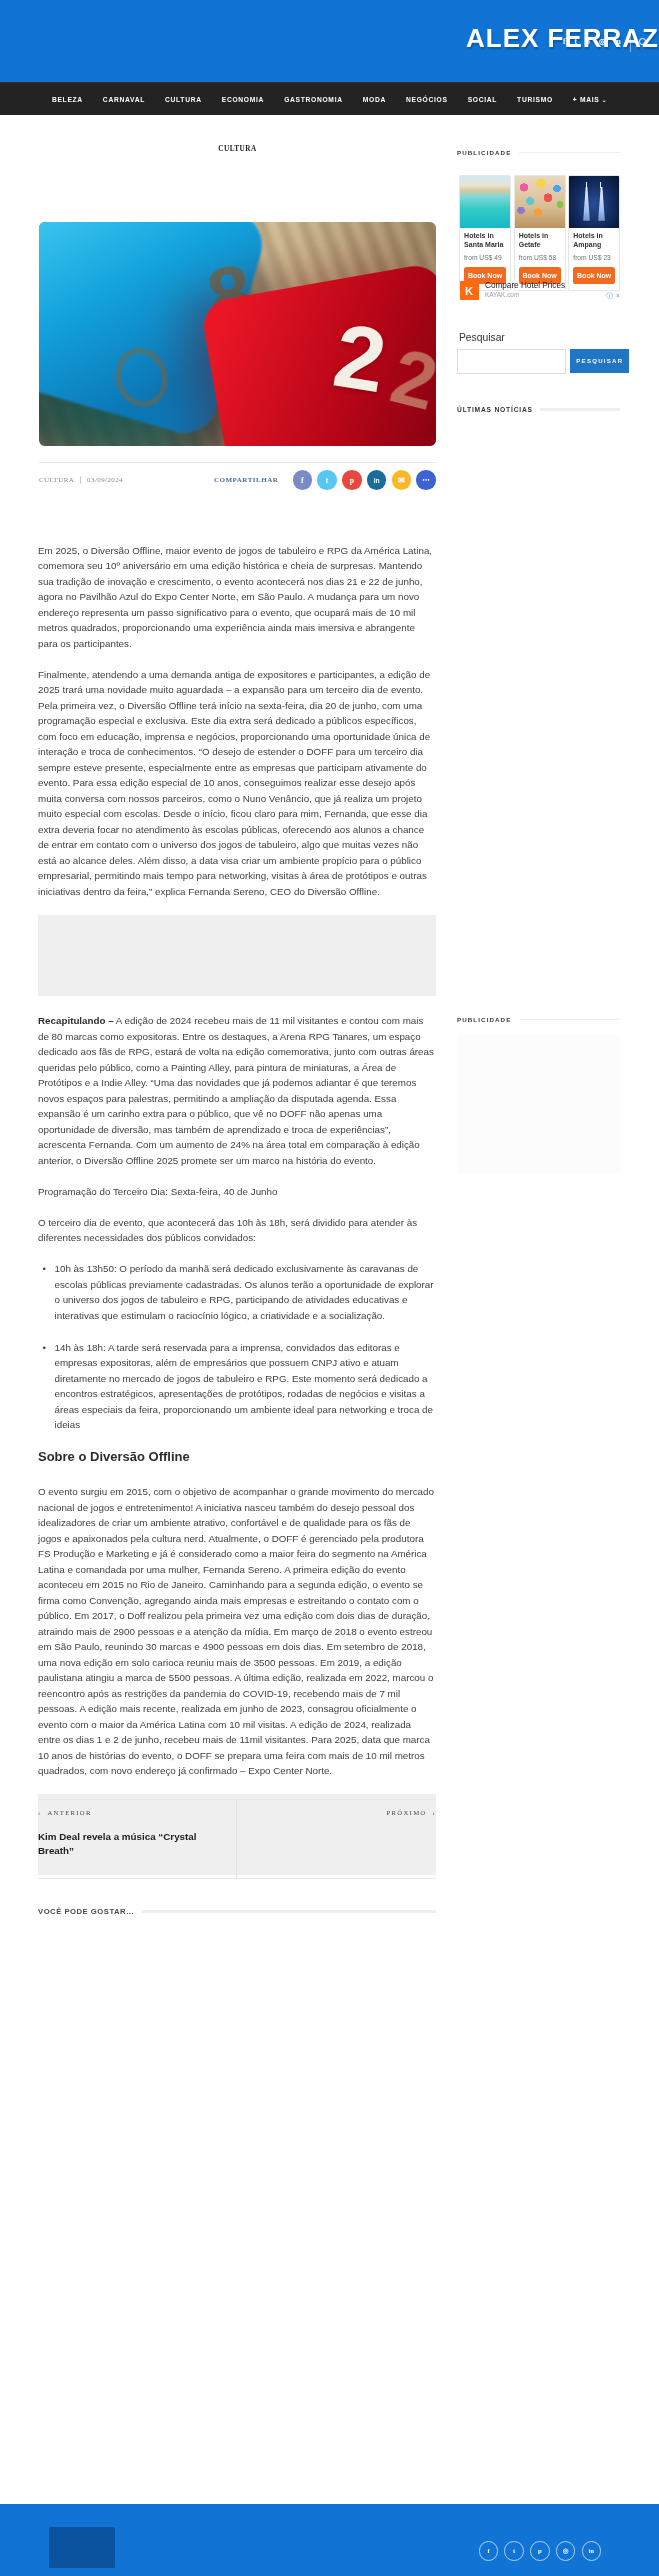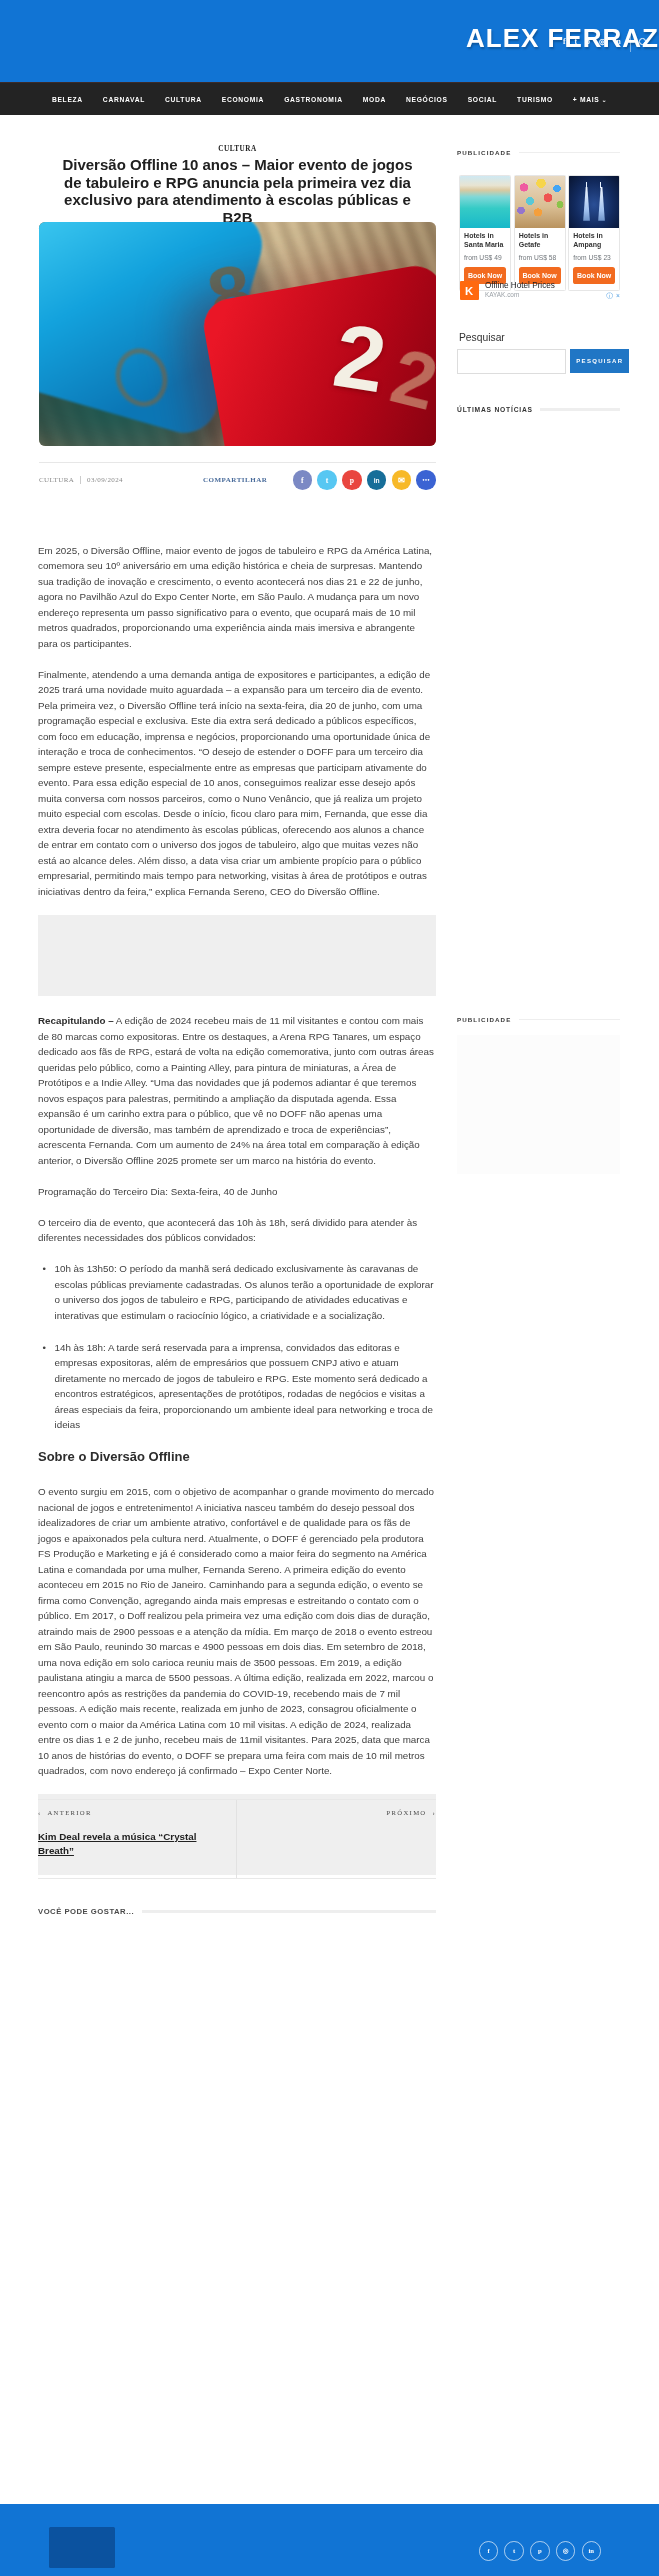--- a/index.html
+++ b/index.html
@@ -54,21 +54,21 @@
   .die-red-num2{position:absolute;left:354px;top:113px;font-size:77px;font-weight:bold;
         color:rgba(216,190,148,.55);transform:rotate(14deg);filter:blur(0.5px);}
 
   
   .byline-divider{position:absolute;left:39px;top:462px;width:397px;height:0.5px;background:#e7e7e7;}
   .byline{position:absolute;left:39px;top:468px;width:397px;height:24px;display:flex;align-items:center;justify-content:space-between;}
   .byline-left{display:flex;align-items:center;gap:6.2px;font-family:"Liberation Serif",serif;font-size:7px;
         letter-spacing:0.4px;color:#8a8a8a;}
   .byline-left .vsep{width:0.5px;height:7.2px;background:#ccc;}
   .share-wrap{display:flex;align-items:center;gap:5.2px;}
-  .share-label{font-family:"Liberation Serif",serif;font-size:7px;font-weight:bold;letter-spacing:0.5px;color:#4a6c9b;margin-right:20px;}
+  .share-label{font-family:"Liberation Serif",serif;font-size:7px;font-weight:bold;letter-spacing:0.5px;color:#4a6c9b;margin-right:9px;}
   .sbtn{width:19.6px;height:19.6px;border-radius:50%;display:flex;align-items:center;justify-content:center;
         color:#fff;font-size:7.7px;font-weight:bold;cursor:pointer;font-family:"Liberation Serif",serif;}
   .sb-fb{background:#7b89c4;} .sb-tw{background:#57c7f2;} .sb-pin{background:#e9463f;}
   .sb-li{background:#176e99;font-size:6.7px;font-family:"Liberation Sans",sans-serif;}
   .sb-mail{background:#f7b928;font-size:8.2px;} .sb-more{background:#3b63d3;font-size:5.7px;letter-spacing:0.5px;}
 
   
   .body-col{position:absolute;left:38px;top:536px;width:398px;font-size:9.8px;line-height:15.5px;color:#424242;}
   .body-col p{margin:0 0 15.5px;padding:0;}
   .body-col .first{padding-top:6.7px;}
@@ -80,21 +80,21 @@
   .body-col li::before{content:"\2022";position:absolute;left:4.6px;top:0;color:#444;}
   .about-h{font-size:13px;font-weight:bold;color:#2d2d2d;margin:0 0 19.6px;}
 
   
   .post-nav{position:absolute;left:38px;top:1799px;width:398px;height:78px;
         border-top:0.5px solid #e8e8e8;border-bottom:0.5px solid #e8e8e8;display:flex;}
   .pn-col{width:50%;padding-top:9.3px;box-sizing:border-box;}
   .pn-left{padding-right:15.5px;border-right:0.5px solid #e2e2e2;}
   .pn-right{padding-left:15.5px;text-align:right;}
   .pn-label{font-family:"Liberation Serif",serif;font-size:6.7px;letter-spacing:1.3px;color:#4a4a4a;cursor:pointer;}
-  .pn-title{margin-top:13.4px;font-size:9.8px;line-height:14px;font-weight:600;color:#222;cursor:pointer;text-decoration:underline;}
+  .pn-title{margin-top:13.4px;font-size:9.8px;line-height:14px;font-weight:600;color:#222;cursor:pointer;}
 
   .yml{position:absolute;left:38px;top:1907px;width:398px;display:flex;align-items:center;gap:8.2px;text-align:right;}
   .yml-label{font-size:7.7px;font-weight:bold;letter-spacing:0.5px;color:#4a4a4a;white-space:nowrap;}
   .yml-line{flex:1;height:2.1px;background:#eee;}
 
   
   .sb-adrow{position:absolute;left:457px;width:163px;display:flex;align-items:center;gap:7.2px;}
   .sb-adrow .lbl{font-size:6.2px;font-weight:bold;letter-spacing:1.1px;color:#3a3a3a;white-space:nowrap;}
   .sb-adrow .line{flex:1;height:1.5px;background:#eee;}
   .ad1{top:149px;} .ad2{top:1016px;}
@@ -176,21 +176,20 @@
     <a>ECONOMIA</a>
     <a>GASTRONOMIA</a>
     <a>MODA</a>
     <a>NEGÓCIOS</a>
     <a>SOCIAL</a>
     <a>TURISMO</a>
     <a><span>+ MAIS</span><span class="chev">⌄</span></a>
   </div>
 
   <div class="category">CULTURA</div>
-  <h1 class="title" style="margin:0;">Diversão Offline 10 anos – Maior evento de jogos de tabuleiro e RPG anuncia pela primeira vez dia exclusivo para atendimento à escolas públicas e B2B</h1>
 
   <div class="featured">
     <div class="wood"></div>
     <div class="fx-teal"></div>
     <div class="die-blue"></div>
     <div class="ring"></div>
     <div class="die-blue-num">8</div>
     <div class="die-red"></div>
     <div class="die-red-num">2</div>
     <div class="die-red-num2">2</div>
@@ -277,21 +276,21 @@
       <div class="hbody">
         <div class="htitle">Hotels in Ampang</div>
         <div class="hprice">from US$ 23</div>
         <div class="hbtn">Book Now</div>
       </div>
     </div>
   </div>
 
   <div class="kayak">
     <div class="klogo">K</div>
-    <div class="ktitle">Offline Hotel Prices</div>
+    <div class="ktitle">Compare Hotel Prices</div>
     <div class="kdomain">KAYAK.com</div>
     <div class="adchoices">
       <span>ⓘ</span>
       <span>×</span>
     </div>
   </div>
 
   <div class="sb-search-label">Pesquisar</div>
   <div class="sb-search">
     <input class="sb-input" type="text" style="">

